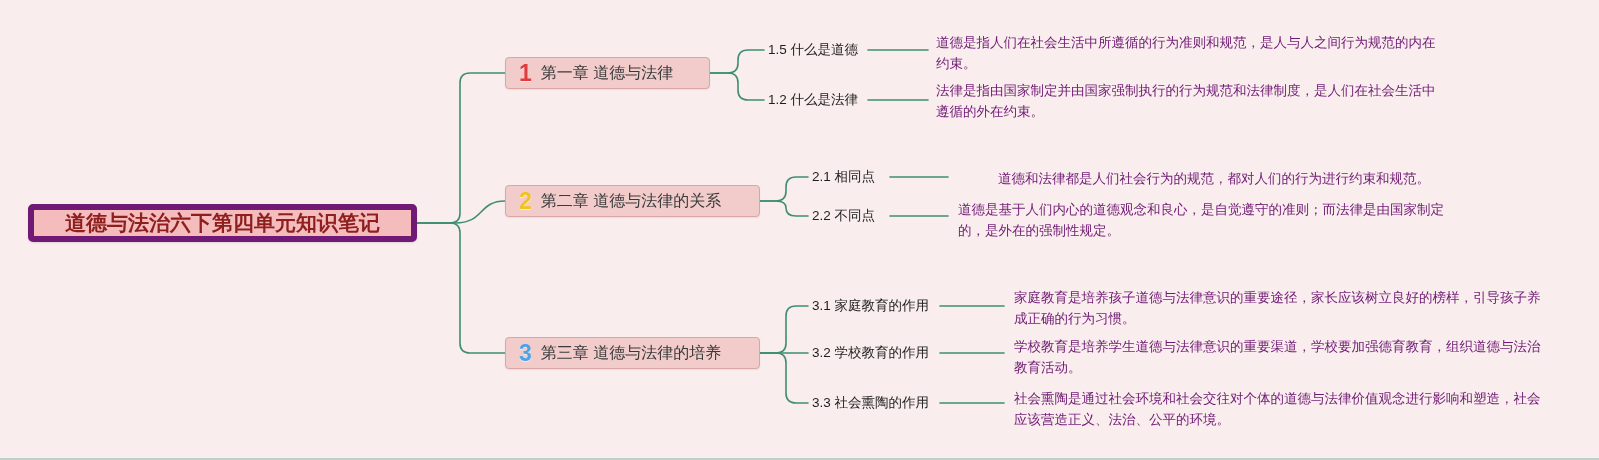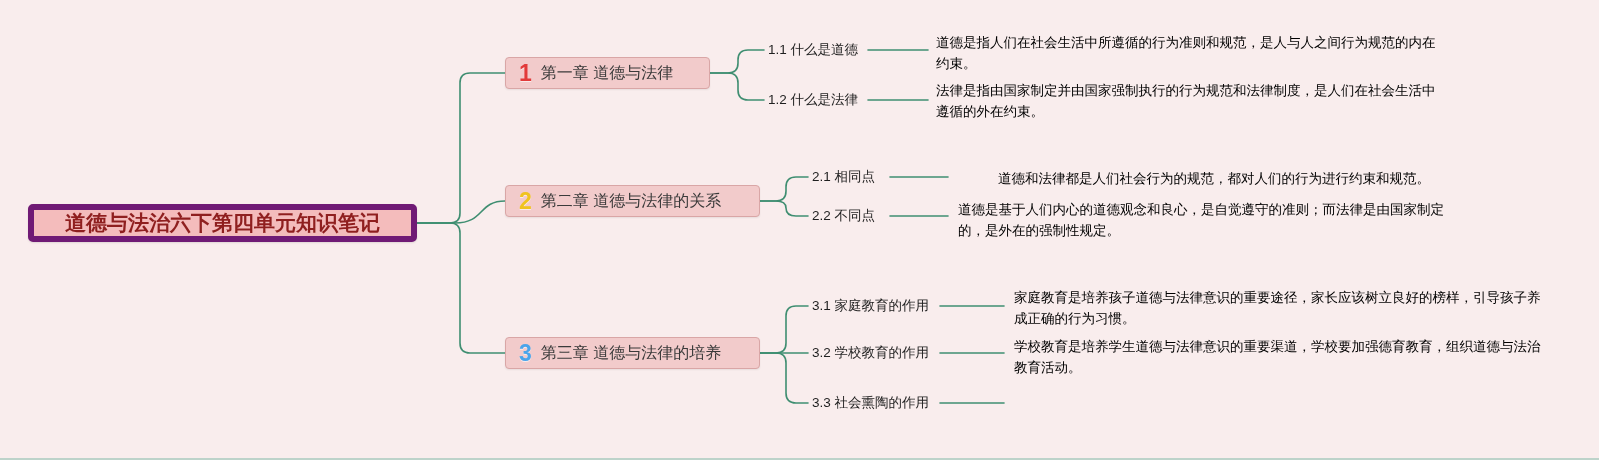--- a/index.html
+++ b/index.html
@@ -51,21 +51,21 @@
   }
   .chapter .chapter-label { font-weight:500; }
   .sub {
     position:absolute;
     font-size:13.5px; line-height:16px; color:#1f1f1f;
     white-space:nowrap;
     cursor:pointer;
   }
   .detail {
     position:absolute;
-    font-size:13.5px; line-height:21px; color:#000000;
+    font-size:13.5px; line-height:21px; color:#701a75;
     cursor:pointer;
   }
   .bottom-line {
     position:absolute; left:0; bottom:0; width:1599px; height:2px;
     background:#bdd3ca;
   }
 </style>
 </head>
 <body>
 
@@ -96,21 +96,21 @@
   </svg>
 
   <div class="root-node" style="background: rgb(244, 188, 188); color: rgb(143, 31, 31);">
     <span>道德与法治六下第四单元知识笔记</span>
   </div>
 
   <div class="chapter" style="left:505px; top:57px; width:205px;">
     <span class="num" style="color: rgb(226, 59, 59);">1</span>
     <span class="chapter-label">第一章 道德与法律</span>
   </div>
-  <div class="sub" style="left:768px; top:42px;">1.1 什么是道德</div>
+  <div class="sub" style="left:768px; top:42px;">1.5 什么是道德</div>
   <div class="detail" style="left:936px; top:32px; width:500px;">道德是指人们在社会生活中所遵循的行为准则和规范，是人与人之间行为规范的内在约束。</div>
   <div class="sub" style="left:768px; top:92px;text-align:center;">1.2 什么是法律</div>
   <div class="detail" style="left:936px; top:80px; width:500px;">法律是指由国家制定并由国家强制执行的行为规范和法律制度，是人们在社会生活中遵循的外在约束。</div>
 
   <div class="chapter" style="left:505px; top:185px; width:255px;">
     <span class="num" style="color: rgb(240, 195, 31);">2</span>
     <span class="chapter-label">第二章 道德与法律的关系</span>
   </div>
   <div class="sub" style="left:812px; top:169px;">2.1 相同点</div>
   <div class="detail" style="left:998px; top:168px; width:470px;">道德和法律都是人们社会行为的规范，都对人们的行为进行约束和规范。</div>
@@ -119,15 +119,16 @@
 
   <div class="chapter" style="left:505px; top:337px; width:255px;">
     <span class="num" style="color: rgb(75, 164, 234);">3</span>
     <span class="chapter-label">第三章 道德与法律的培养</span>
   </div>
   <div class="sub" style="left:812px; top:298px;">3.1 家庭教育的作用</div>
   <div class="detail" style="left:1014px; top:287px; width:532px;">家庭教育是培养孩子道德与法律意识的重要途径，家长应该树立良好的榜样，引导孩子养成正确的行为习惯。</div>
   <div class="sub" style="left:812px; top:345px;">3.2 学校教育的作用</div>
   <div class="detail" style="left:1014px; top:336px; width:532px;">学校教育是培养学生道德与法律意识的重要渠道，学校要加强德育教育，组织道德与法治教育活动。</div>
   <div class="sub" style="left:812px; top:395px;">3.3 社会熏陶的作用</div>
+  <div class="detail" style="left:1014px; top:388px; width:532px;">社会熏陶是通过社会环境和社会交往对个体的道德与法律价值观念进行影响和塑造，社会应该营造正义、法治、公平的环境。</div>
 
   <div class="bottom-line"></div>
 </div>
 
 </body></html>

